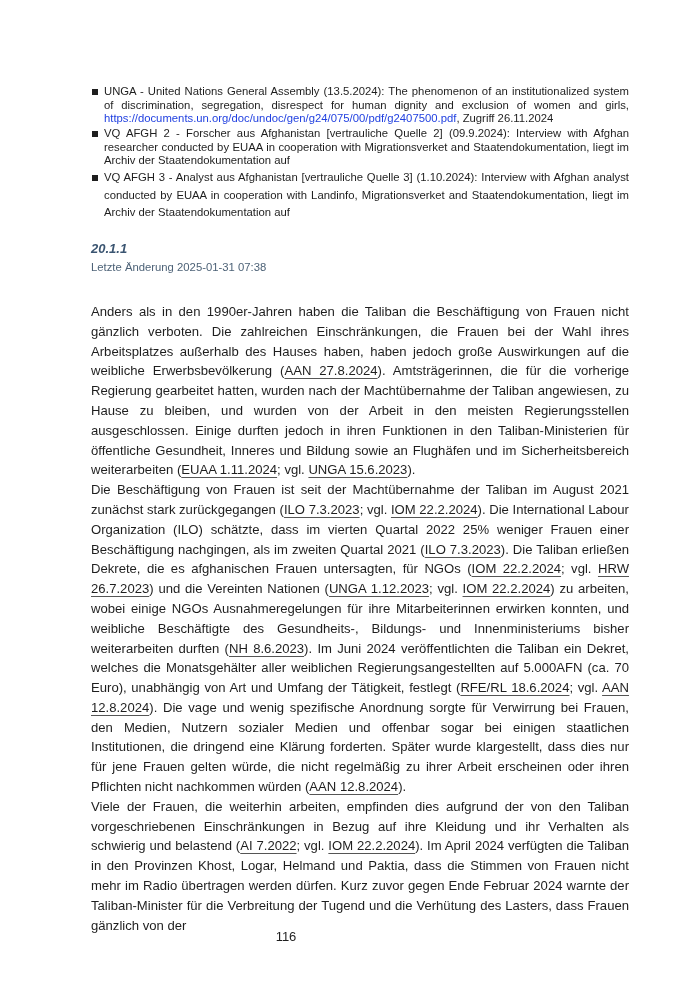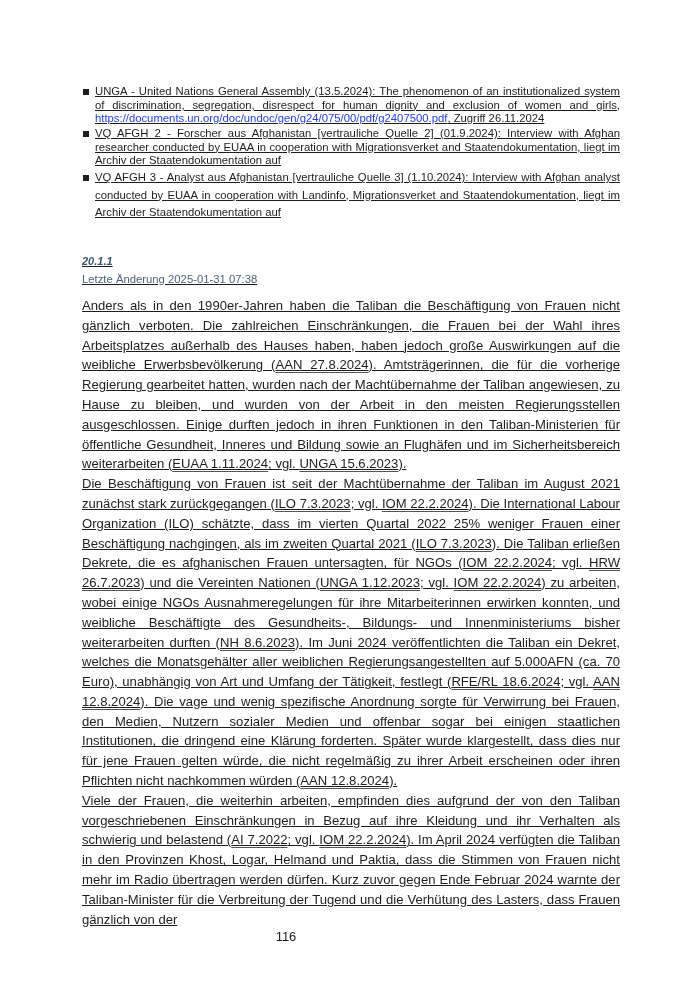--- a/index.html
+++ b/index.html
@@ -4,24 +4,23 @@
   <style>
     * { box-sizing: border-box; margin: 0; padding: 0; }
     html, body { width: 700px; height: 990px; background: #ffffff; overflow: hidden; }
     body {
       font-family: "Liberation Sans", sans-serif;
       color: #1e1e1e;
       position: relative;
     }
     .page {
       position: absolute;
-      left: 82px;
+      left: 91px;
       top: 85px;
       width: 538px;
-      text-decoration: underline;
     }
     .refs { list-style: none; }
     .refs li {
       position: relative;
       padding-left: 13px;
       font-size: 11.3px;
       line-height: 13.6px;
       margin-bottom: 1.4px;
       text-align: justify;
     }
@@ -30,42 +29,42 @@
       position: absolute;
       left: 1px;
       top: 4px;
       width: 6px;
       height: 6px;
       background: #1e1e1e;
     }
     .refs li.loose .bullet { top: 5.5px; }
     a.url { color: #1f3fe0; text-decoration: none; }
     .section-heading {
-      margin-top: 32px;
-      font-size: 11px;
+      margin-top: 20px;
+      font-size: 13px;
       font-weight: bold;
       font-style: italic;
       color: #3b5571;
       display: flex;
       line-height: 16px;
       flex-direction: column;
     }
     .section-heading .num { width: 52px; }
     .last-change {
       font-size: 11.3px;
       color: #4d6277;
       margin-top: 3px;
       line-height: 14px;
     }
     .para {
       font-size: 13.1px;
       line-height: 19.8px;
       text-align: justify;
     }
-    .para.first { margin-top: 10px; }
+    .para.first { margin-top: 28px; }
     .cite {
       text-decoration: underline;
       text-decoration-color: #555;
       text-underline-offset: 3px;
       text-decoration-thickness: 1px;
       color: inherit;
       cursor: pointer;
     }
     .page-number {
       position: absolute;
@@ -80,21 +79,21 @@
 </head>
 <body>
 
 <div class="page">
 
   <ul class="refs">
     <li>
       <span class="bullet"></span><span>UNGA - United Nations General Assembly (13.5.2024): The phenomenon of an institutionalized system of discrimination, segregation, disrespect for human dignity and exclusion of women and girls, </span><a class="url">https://documents.un.org/doc/undoc/gen/g24/075/00/pdf/g2407500.pdf</a><span>, Zugriff 26.11.2024</span>
     </li>
     <li>
-      <span class="bullet"></span><span>VQ AFGH 2 - Forscher aus Afghanistan [vertrauliche Quelle 2] (01.9.2024): Interview with Afghan researcher conducted by EUAA in cooperation with Migrationsverket and Staatendokumentation, liegt im Archiv der Staatendokumentation auf</span>
+      <span class="bullet"></span><span>VQ AFGH 2 - Forscher aus Afghanistan [vertrauliche Quelle 2] (09.9.2024): Interview with Afghan researcher conducted by EUAA in cooperation with Migrationsverket and Staatendokumentation, liegt im Archiv der Staatendokumentation auf</span>
     </li>
     <li class="loose">
       <span class="bullet"></span><span>VQ AFGH 3 - Analyst aus Afghanistan [vertrauliche Quelle 3] (1.10.2024): Interview with Afghan ana­lyst conducted by EUAA in cooperation with Landinfo, Migrationsverket and Staatendokumentation, liegt im Archiv der Staatendokumentation auf</span>
     </li>
   </ul>
 
   <h3 class="section-heading">
     <span class="num">20.1.1</span>
   </h3>
   <div class="last-change">Letzte Änderung 2025-01-31 07:38</div>

